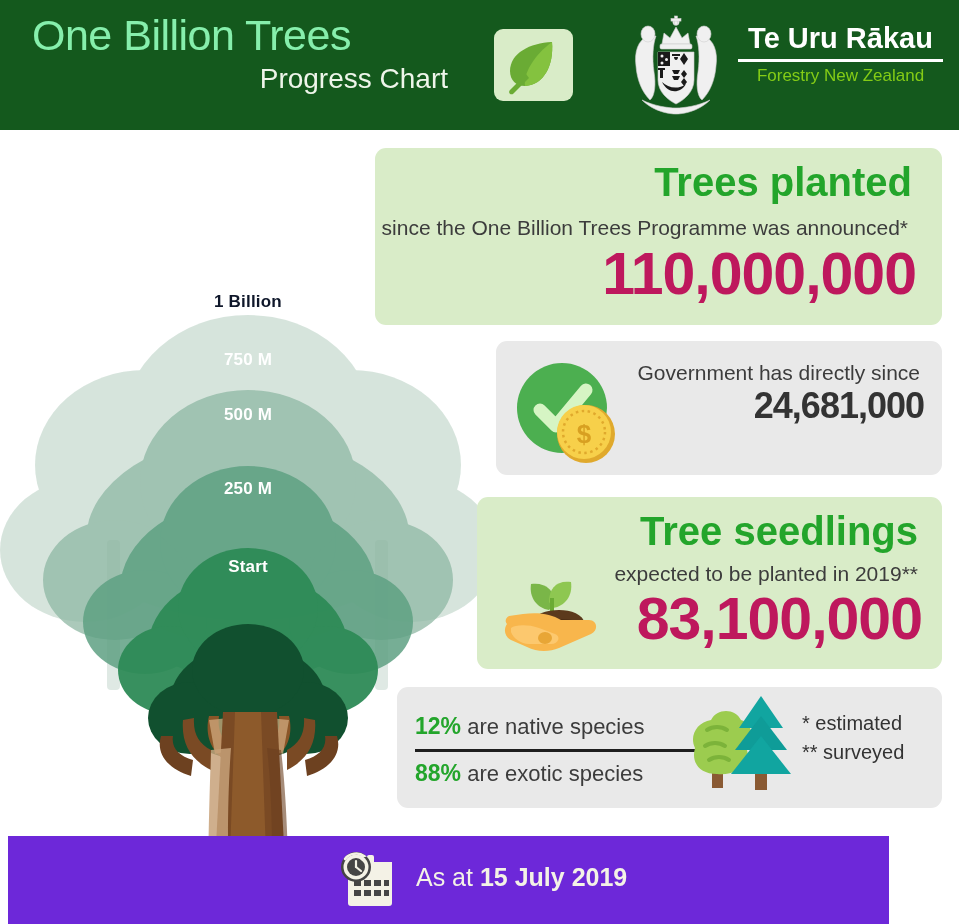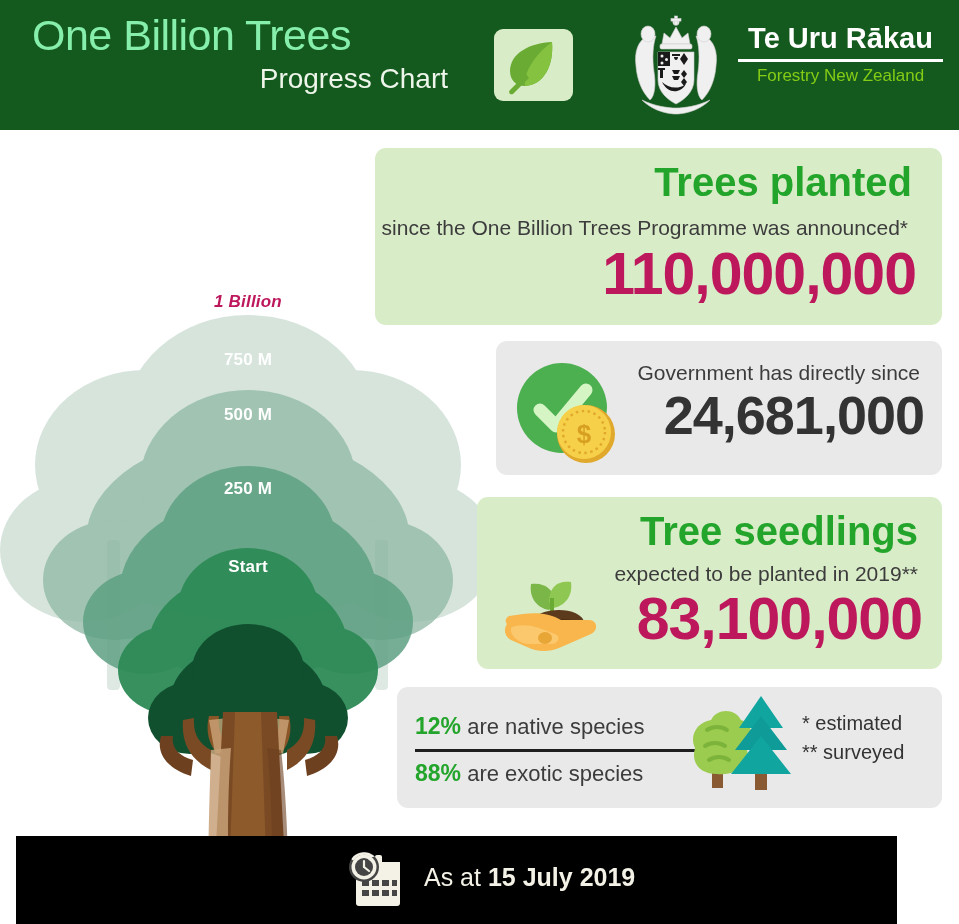--- a/index.html
+++ b/index.html
@@ -67,21 +67,21 @@
   }
   .lead{
     color:#3c3c3c;font-size:21px;font-weight:normal;text-align:right;
     line-height:1.1;
   }
   .bignum{
     color:#be185d;font-size:59px;font-weight:bold;text-align:right;
     line-height:1.0;letter-spacing:-1px;
   }
   .bignum-mid{
-    color:#333333;font-size:54px;font-weight:bold;text-align:right;
+    color:#333333;font-size:36px;font-weight:bold;text-align:right;
     line-height:1.0;letter-spacing:-1px;
   }
 
   
   #planted-title{position:absolute;right:30px;top:14px;}
   #planted-lead{position:absolute;right:34px;top:68px;}
   #planted-num{position:absolute;right:26px;top:97px;}
 
   
   .check-coin{position:absolute;left:14px;top:19px;width:125px;height:105px;}
@@ -98,22 +98,22 @@
   .sp-row{position:absolute;left:18px;font-size:22px;color:#3c3c3c;white-space:nowrap;}
   .sp-pct{color:#23a52b;font-weight:bold;font-size:23px;}
   #sp-native{top:26px;}
   #sp-exotic{top:73px;}
   .sp-rule{position:absolute;left:18px;top:62px;width:290px;height:3px;background:#1e1e1e;}
   .sp-trees{position:absolute;left:288px;top:7px;width:112px;height:96px;}
   .sp-notes{position:absolute;left:405px;top:22px;font-size:20px;color:#333333;line-height:1.45;white-space:nowrap;}
 
   
   .footer{
-    position:absolute;left:16px;top:836px;width:881px;height:88px;
-    background:#000000;
+    position:absolute;left:8px;top:836px;width:881px;height:88px;
+    background:#6d28d9;
   }
   .cal-icon{position:absolute;left:328px;top:14px;width:64px;height:60px;}
   .footer-text{
     position:absolute;left:408px;top:26px;
     color:#f4f2e6;font-size:25px;font-weight:normal;line-height:1.2;
   }
   .footer-text b{font-weight:bold;}
 </style>
 </head>
 <body>
@@ -256,21 +256,21 @@
           <path d="M190 682 C188 660 196 642 206 630 C200 650 198 666 200 682 Z"></path>
           <path d="M224 682 C220 652 228 630 238 616 C232 640 230 660 234 682 Z"></path>
           <path d="M284 682 C288 652 280 630 270 616 C276 640 278 660 274 682 Z"></path>
           <path d="M312 682 C316 660 308 642 298 632 C304 652 306 666 302 682 Z"></path>
           <path d="M158 682 C160 666 166 654 174 646 C168 660 166 672 166 682 Z"></path>
           <path d="M346 682 C344 666 338 654 330 646 C336 660 338 672 338 682 Z"></path>
         </g>
       </g>
     </svg>
 
-    <div class="milestone" style="top:162px;color:#be185d;font-style:italic;">1 Billion</div>
+    <div class="milestone" style="top:162px;color:#0f172a;">1 Billion</div>
     <div class="milestone" style="top:220px;color:#ffffff;">750 M</div>
     <div class="milestone" style="top:275px;color:#ffffff;">500 M</div>
     <div class="milestone" style="top:349px;color:#ffffff;">250 M</div>
     <div class="milestone" style="top:427px;color:#ffffff;">Start</div>
   </div>
 
   <div id="card-planted" class="card card-green">
     <div id="planted-title" class="hl-green">Trees planted</div>
     <div id="planted-lead" class="lead">since the One Billion Trees Programme was announced*</div>
     <div id="planted-num" class="bignum">110,000,000</div>

